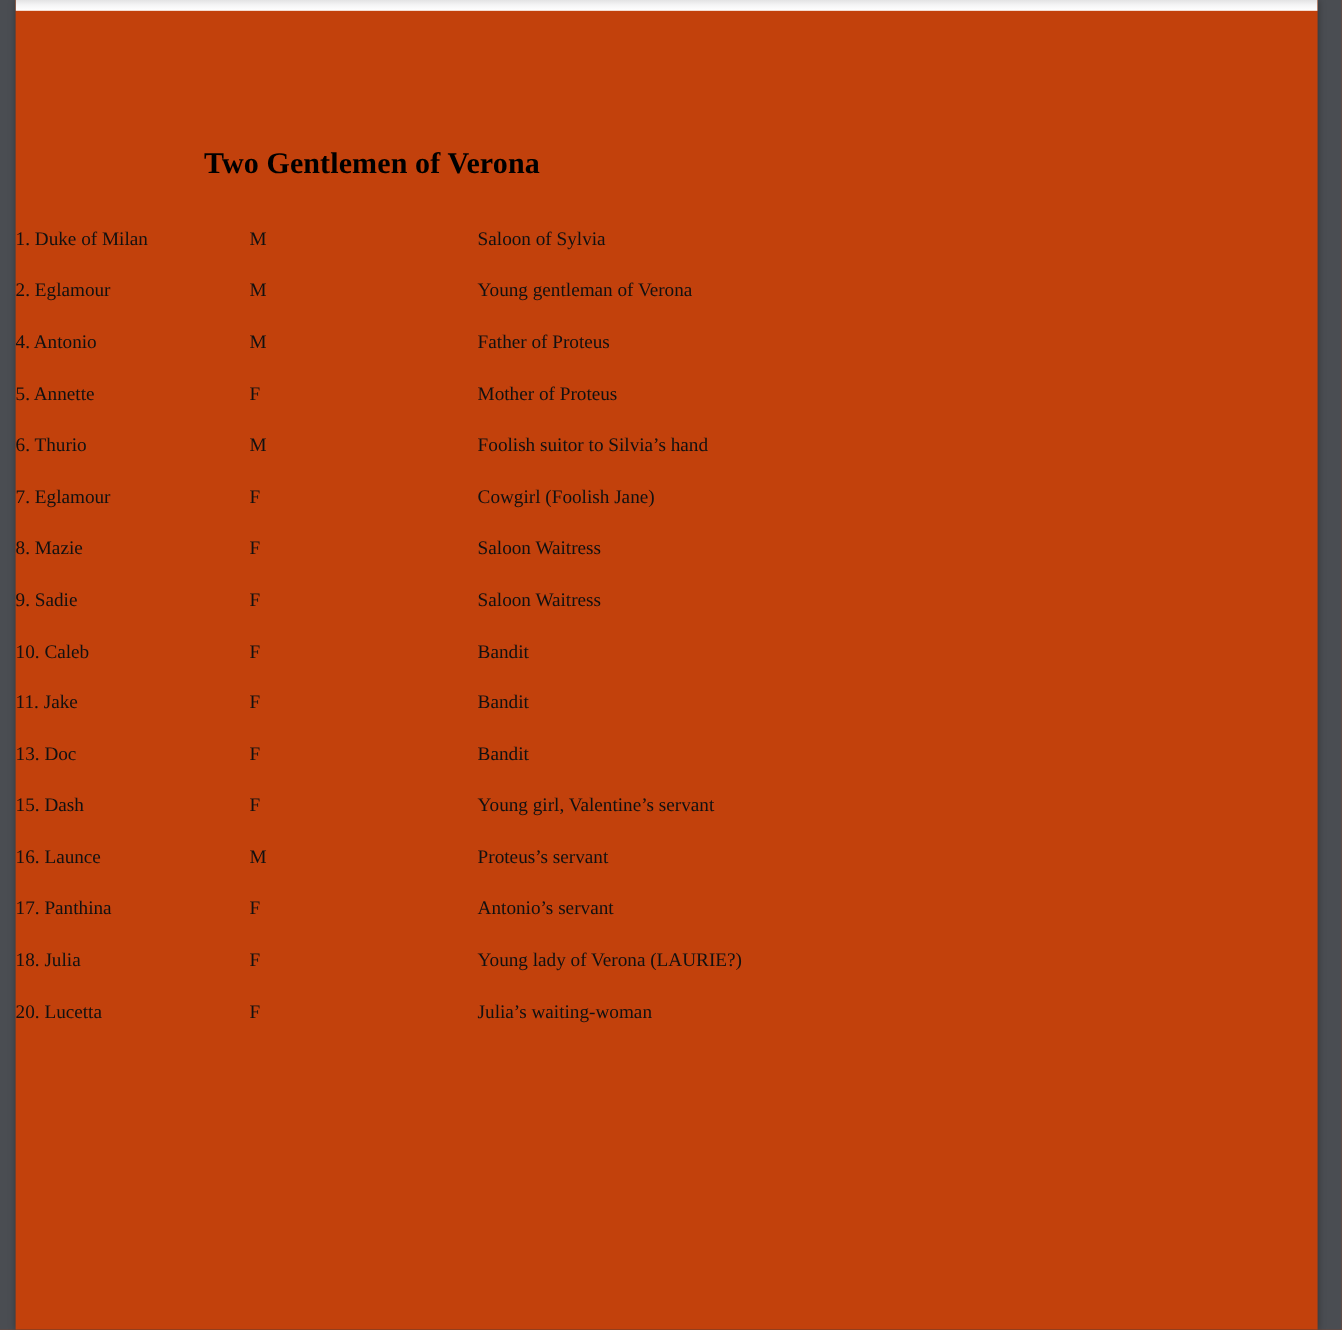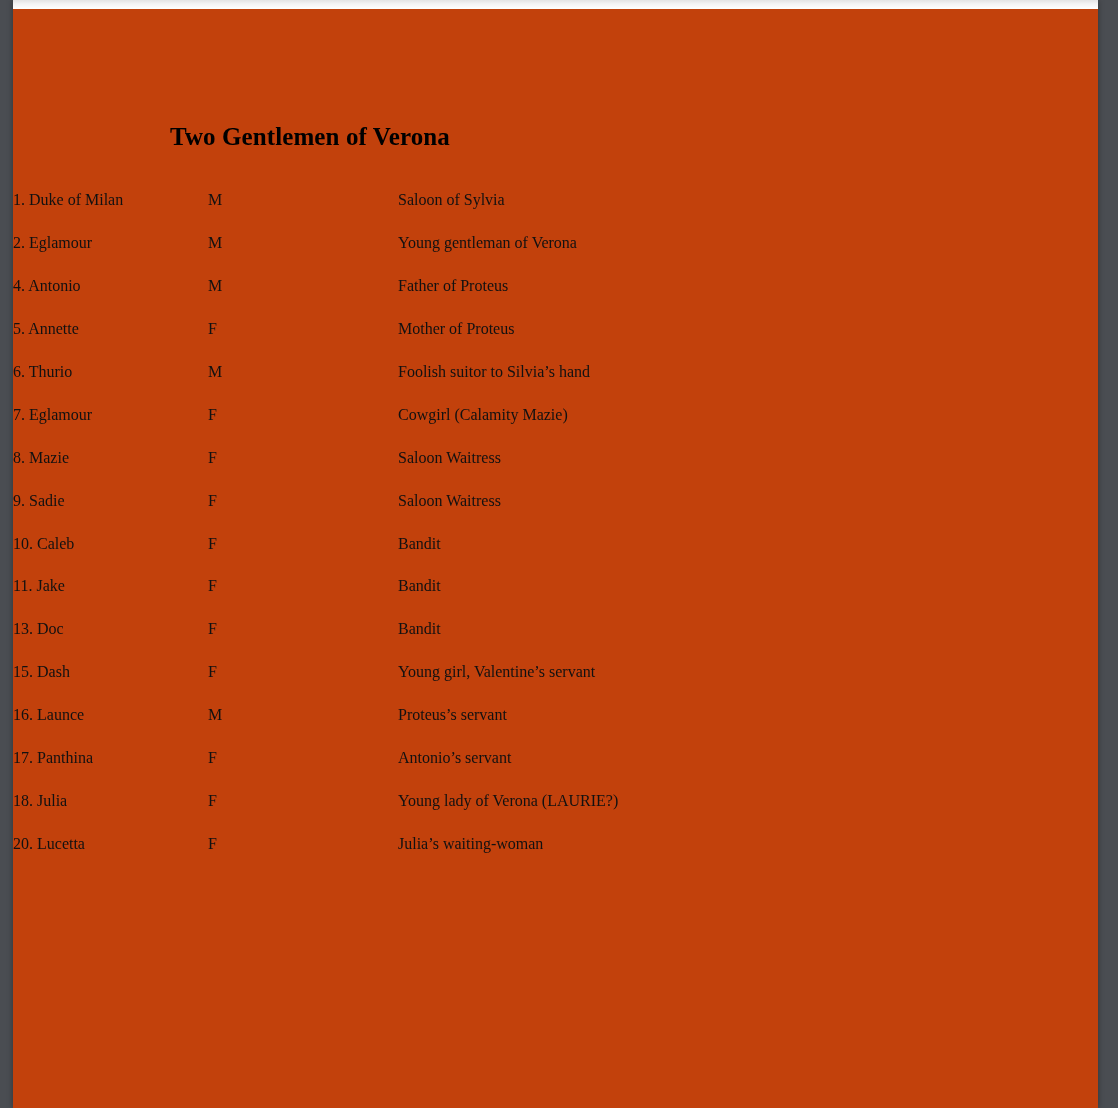--- a/index.html
+++ b/index.html
@@ -135,21 +135,21 @@
               <td class="col-desc">Mother of Proteus</td>
             </tr>
             <tr>
               <td class="col-name"><span class="row-index">6.</span> <span>Thurio</span></td>
               <td class="col-gender">M</td>
               <td class="col-desc">Foolish suitor to Silvia’s hand</td>
             </tr>
             <tr>
               <td class="col-name"><span class="row-index">7.</span> <span>Eglamour</span></td>
               <td class="col-gender">F</td>
-              <td class="col-desc">Cowgirl (Calamity Mazie)</td>
+              <td class="col-desc">Cowgirl (Foolish Jane)</td>
             </tr>
             <tr>
               <td class="col-name"><span class="row-index">8.</span> <span>Mazie</span></td>
               <td class="col-gender">F</td>
               <td class="col-desc">Saloon Waitress</td>
             </tr>
             <tr>
               <td class="col-name"><span class="row-index">9.</span> <span>Sadie</span></td>
               <td class="col-gender">F</td>
               <td class="col-desc">Saloon Waitress</td>

